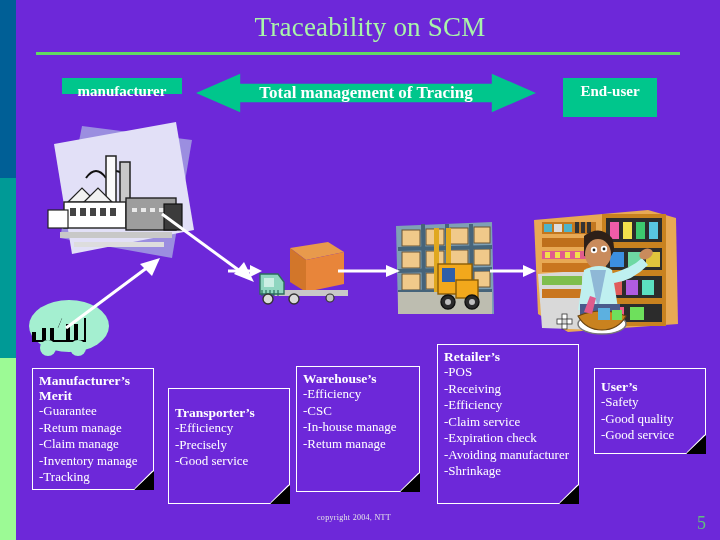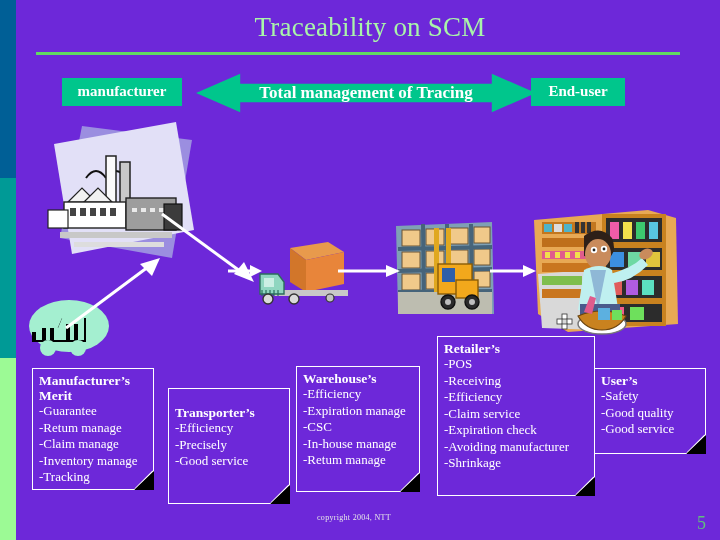--- a/index.html
+++ b/index.html
@@ -44,22 +44,22 @@
   .green-chip {
     position: absolute;
     background: #00C68C;
     color: #FFFFFF;
     font-size: 15px;
     font-weight: 600;
     text-align: center;
     line-height: 27px;
     white-space: nowrap;
   }
-  #chip-manufacturer { left: 62px;  top: 78px; width: 120px; height: 28px; }
-  #chip-enduser      { left: 531px; top: 78px; width: 94px;  height: 28px; }
+  #chip-manufacturer { left: 62px;  top: 78px; width: 120px; height: 16px; }
+  #chip-enduser      { left: 563px; top: 78px; width: 94px;  height: 39px; }
 
   #arrow-wrap {
     position: absolute;
     left: 196px; top: 72px;
     width: 340px; height: 42px;
   }
   #arrow-shape {
     position: absolute; inset: 0;
     background: #00C68C;
     -webkit-clip-path: polygon(0% 50%, 13% 4%, 13% 28%, 87% 28%, 87% 4%, 100% 50%, 87% 96%, 87% 72%, 13% 72%, 13% 96%);
@@ -115,21 +115,21 @@
   .note .fold-line {
     position: absolute;
     right: -1px; bottom: -1px;
     width: 20px; height: 20px;
     pointer-events: none;
   }
 
   #note-manufacturer { left: 32px;  top: 368px; width: 122px; height: 122px; }
   #note-transporter  { left: 168px; top: 388px; width: 122px; height: 116px; }
   #note-warehouse    { left: 296px; top: 366px; width: 124px; height: 126px; }
-  #note-retailer     { left: 437px; top: 336px; width: 158px; height: 160px; }
+  #note-retailer     { left: 437px; top: 344px; width: 142px; height: 160px; }
   #note-user         { left: 594px; top: 368px; width: 112px; height: 86px; }
 
   
   #copyright {
     position: absolute;
     left: 317px; top: 513px;
     color: #E8E8E8;
     font-size: 8px;
     letter-spacing: .3px;
     white-space: nowrap;
@@ -375,21 +375,20 @@
     <div class="li">-Precisely</div>
     <div class="li">-Good service</div>
     <svg class="fold-line" viewBox="0 0 20 20">
       <path d="M1,19 L19,1" stroke="#FFFFFF" stroke-width="1.4" fill="none"></path>
     </svg>
   </div>
 
   <div id="note-warehouse" class="note">
     <div class="hd">Warehouse’s</div>
     <div class="li">-Efficiency</div>
-    <div class="li">-Expiration manage</div>
     <div class="li">-CSC</div>
     <div class="li">-In-house manage</div>
     <div class="li">-Retum manage</div>
     <svg class="fold-line" viewBox="0 0 20 20">
       <path d="M1,19 L19,1" stroke="#FFFFFF" stroke-width="1.4" fill="none"></path>
     </svg>
   </div>
 
   <div id="note-retailer" class="note">
     <div class="hd">Retailer’s</div>
@@ -399,21 +398,21 @@
     <div class="li">-Claim service</div>
     <div class="li">-Expiration check</div>
     <div class="li">-Avoiding manufacturer</div>
     <div class="li">-Shrinkage</div>
     <svg class="fold-line" viewBox="0 0 20 20">
       <path d="M1,19 L19,1" stroke="#FFFFFF" stroke-width="1.4" fill="none"></path>
     </svg>
   </div>
 
   <div id="note-user" class="note">
-    <div class="hd" style="">User’s</div>
+    <div class="hd" style="margin-top:6px">User’s</div>
     <div class="li">-Safety</div>
     <div class="li">-Good quality</div>
     <div class="li">-Good service</div>
     <svg class="fold-line" viewBox="0 0 20 20">
       <path d="M1,19 L19,1" stroke="#FFFFFF" stroke-width="1.4" fill="none"></path>
     </svg>
   </div>
 
   <div id="copyright">copyright 2004, NTT</div>
   <div id="pagenum">5</div>

